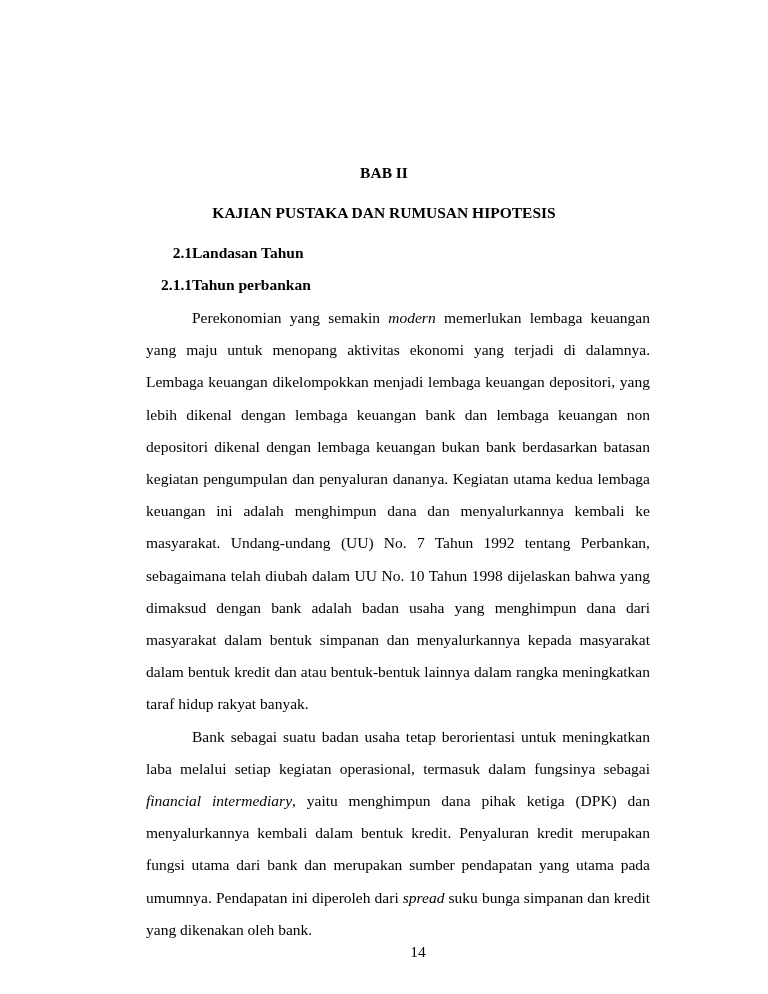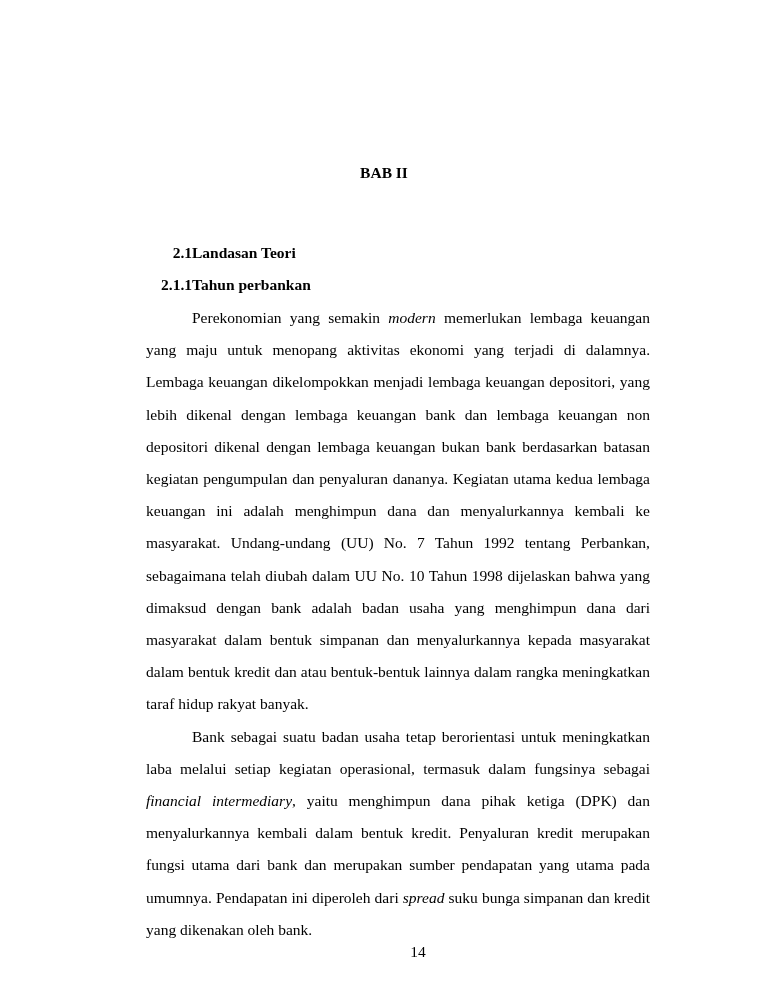--- a/index.html
+++ b/index.html
@@ -15,23 +15,24 @@
   .body p { margin: 0; text-indent: 46px; }
   .body em { font-style: italic; }
   .pagenum { position: absolute; left: 0; width: 768px; top: 899px;
              text-align: center; font-size: 15.5px; padding-left: 34px; }
 </style>
 </head>
 <body>
 
 <div class="page">
   <div class="center" style="top:120px;">BAB II</div>
+  <div class="center" style="top:160px;">KAJIAN PUSTAKA DAN RUMUSAN HIPOTESIS</div>
 
   <div class="heading" style="top:200px;">
-    <span class="num">2.1</span><span>Landasan Teori</span>
+    <span class="num">2.1</span><span>Landasan Tahun</span>
   </div>
   <div class="heading" style="top:232px;">
     <span class="num">2.1.1</span><span>Tahun perbankan</span>
   </div>
 
   <div class="body" style="top:258px;">
     <p><span>Perekonomian yang semakin </span><em>modern</em><span> memerlukan lembaga keuangan yang maju untuk menopang aktivitas ekonomi yang terjadi di dalamnya. Lembaga keuangan dikelompokkan menjadi lembaga keuangan depositori, yang lebih dikenal dengan lembaga keuangan bank dan lembaga keuangan non depositori dikenal dengan lembaga keuangan bukan bank berdasarkan batasan kegiatan pengumpulan dan penyaluran dananya. Kegiatan utama kedua lembaga keuangan ini adalah menghimpun dana dan menyalurkannya kembali ke masyarakat. Undang-undang (UU) No. 7 Tahun 1992 tentang Perbankan, sebagaimana telah diubah dalam UU No. 10 Tahun 1998 dijelaskan bahwa yang dimaksud dengan bank adalah badan usaha yang menghimpun dana dari masyarakat dalam bentuk simpanan dan menyalurkannya kepada masyarakat dalam bentuk kredit dan atau bentuk-bentuk lainnya dalam rangka meningkatkan taraf hidup rakyat banyak.</span></p>
     <p><span>Bank sebagai suatu badan usaha tetap berorientasi untuk meningkatkan laba melalui setiap kegiatan operasional, termasuk dalam fungsinya sebagai </span><em>financial intermediary</em><span>, yaitu menghimpun dana pihak ketiga (DPK) dan menyalurkannya kembali dalam bentuk kredit. Penyaluran kredit merupakan fungsi utama dari bank dan merupakan sumber pendapatan yang utama pada umumnya. Pendapatan ini diperoleh dari </span><em>spread</em><span> suku bunga simpanan dan kredit yang dikenakan oleh bank.</span></p>
   </div>
 

